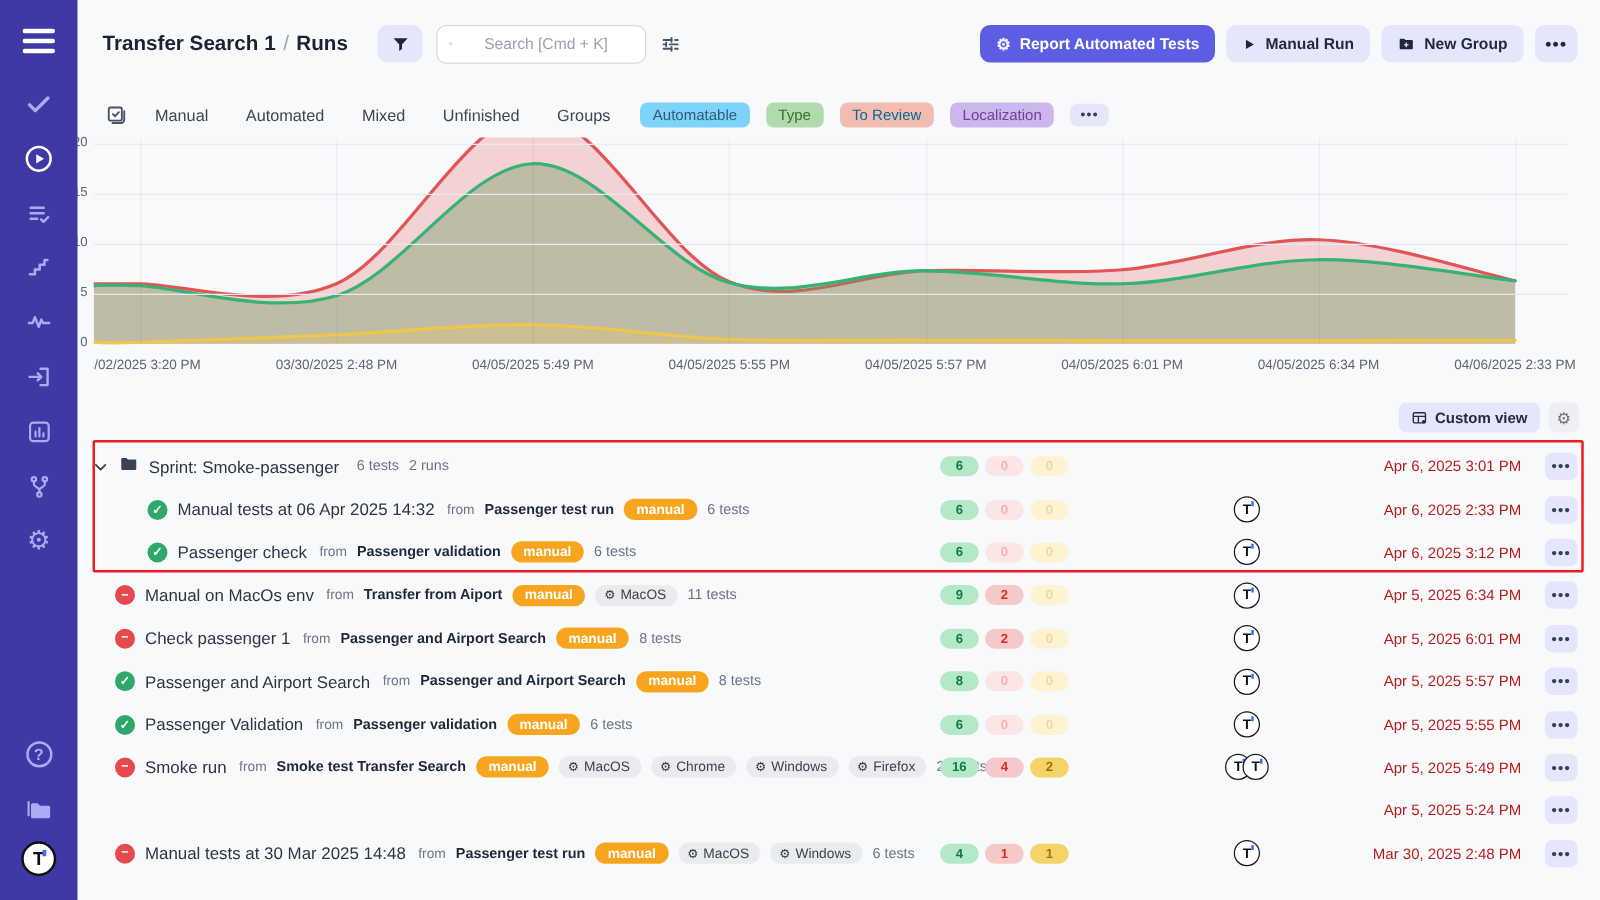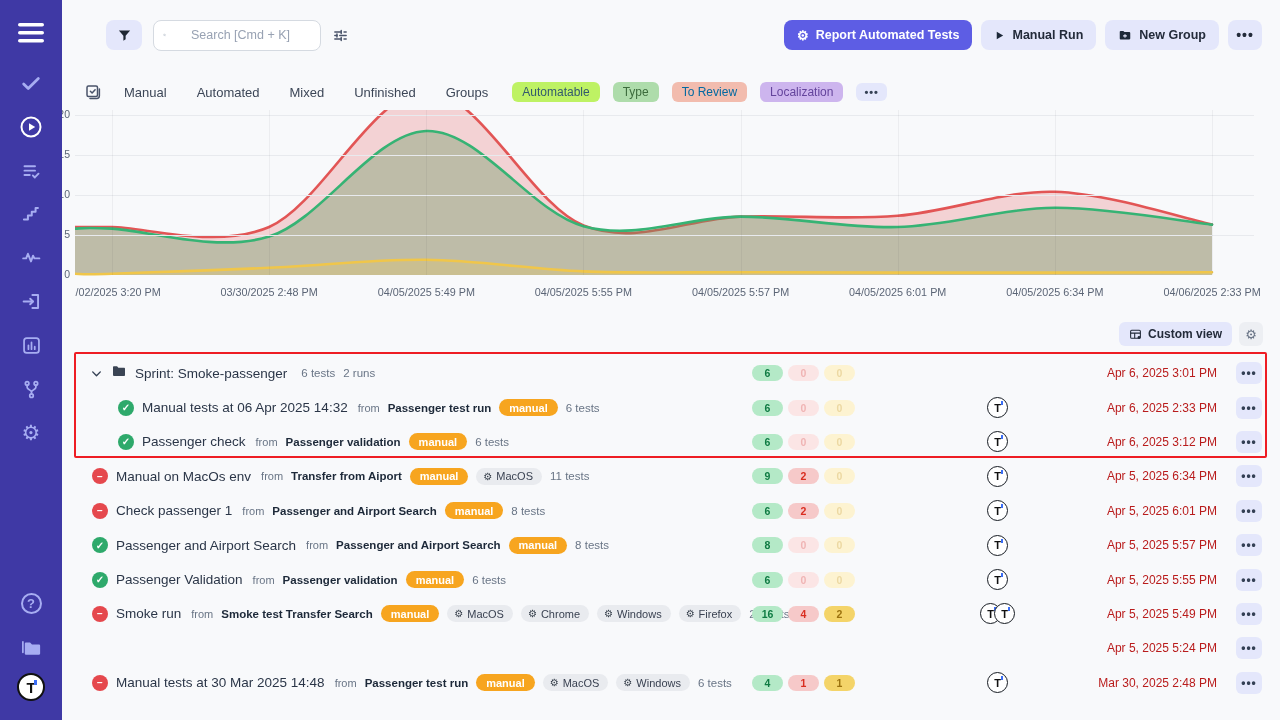--- a/index.html
+++ b/index.html
@@ -155,20 +155,23 @@
         <path d="M5 8.2c0-.7.6-1.3 1.3-1.3h4.2l2 2h7.2c.7 0 1.3.6 1.3 1.3v8c0 .7-.6 1.3-1.3 1.3H6.3A1.3 1.3 0 0 1 5 18.2z" fill="#a7adf2"></path>
         <path d="M3 6v11" stroke="#a7adf2" stroke-width="1.8" stroke-linecap="round"></path>
       </svg>
   </div>
   <div class="sb-item" style="top:670px">
     <span class="logo-circle">T<i></i></span>
   </div>
 </aside>
 
 <header class="header">
+  <div class="crumb">
+    <span>Transfer Search 1</span><span class="sep">/</span><span>Runs</span>
+  </div>
   <button class="filter-btn">
     <svg width="15" height="15" viewBox="0 0 24 24">
         <path d="M3 4h18l-7.2 8.2V18l-3.6 2.4v-8.2z" fill="#1f2733"></path>
       </svg>
   </button>
   <div class="search-box">
     <svg width="14" height="14" viewBox="0 0 24 24" fill="none" stroke="#98a2b3" stroke-width="2.4" stroke-linecap="round">
         <circle cx="10.5" cy="10.5" r="6.5"></circle>
         <path d="M15.5 15.5L21 21"></path>
       </svg>
@@ -208,21 +211,21 @@
         <rect x="4" y="4" width="14" height="14" rx="2"></rect>
         <path d="M8.5 11l2.3 2.3 4-4.3"></path>
         <path d="M20.5 8v9a3.5 3.5 0 0 1-3.5 3.5H8"></path>
       </svg>
   </span>
   <span class="tab">Manual</span>
   <span class="tab">Automated</span>
   <span class="tab">Mixed</span>
   <span class="tab">Unfinished</span>
   <span class="tab" style="margin-right:24px">Groups</span>
-  <span class="tagchip" style="background:#bef264;color:#33596e">Automatable</span>
+  <span class="tagchip" style="background:#7dd3fc;color:#33596e">Automatable</span>
   <span class="tagchip" style="background:#aedcab;color:#3c6b3c">Type</span>
   <span class="tagchip" style="background:#f2bcae;color:#0369a1">To Review</span>
   <span class="tagchip" style="background:#cdb5ee;color:#64449c">Localization</span>
   <span class="tagchip tag-more">•••</span>
 </div>
 
 <div class="chart-ylab" id="chart-ylab">
     <div style="top: 158px;">0</div>
     <div style="top: 118px;">5</div>
     <div style="top: 78px;">10</div>
@@ -270,21 +273,21 @@
     <span>Custom view</span>
   </button>
   <button class="btn-gear">
       <span>⚙</span>
     </button>
 </div>
 
 <div class="runs">
 
   <div class="row">
-    <div class="cmain" style="padding-left:28px">
+    <div class="cmain" style="padding-left:12px">
       <span class="chev">
           <svg width="13" height="13" viewBox="0 0 24 24" fill="none" stroke="#344054" stroke-width="2.6" stroke-linecap="round" stroke-linejoin="round">
             <path d="M5 9l7 7 7-7"></path>
           </svg>
         </span>
       <span><svg width="16" height="16" viewBox="0 0 24 24">
             <path d="M3 6.5C3 5.7 3.7 5 4.5 5h4.6l2 2h8.4c.8 0 1.5.7 1.5 1.5V18c0 .8-.7 1.5-1.5 1.5h-15A1.5 1.5 0 0 1 3 18z" fill="#3a4454"></path>
           </svg></span>
       <span class="rtitle">Sprint: Smoke-passenger</span>
       <span class="meta" style="margin-left:6px">6 tests</span>

